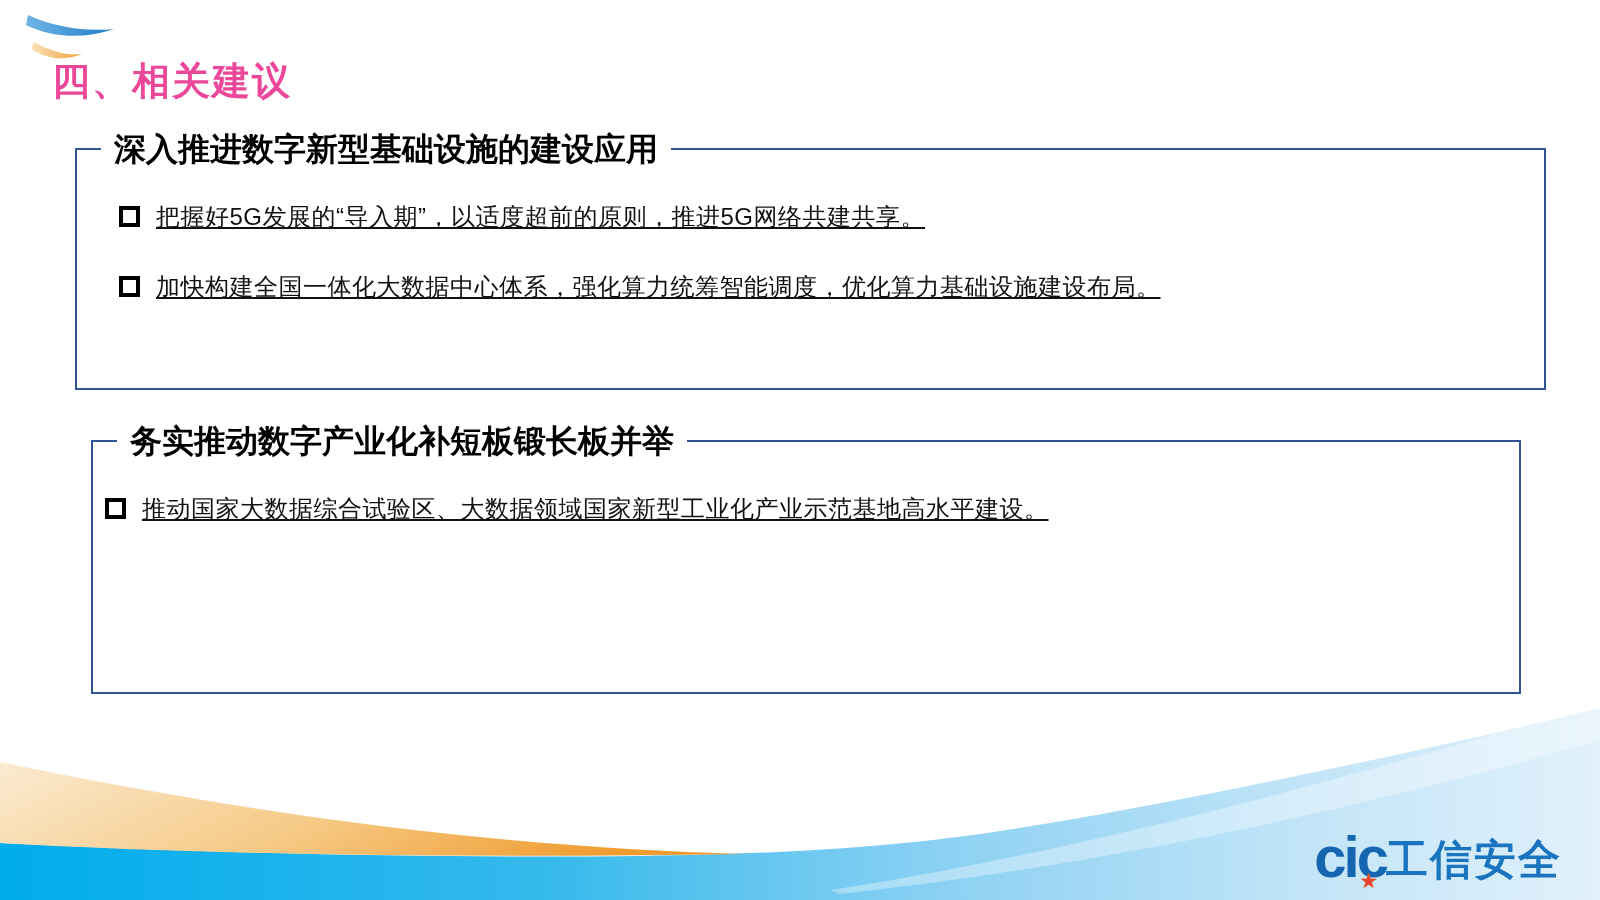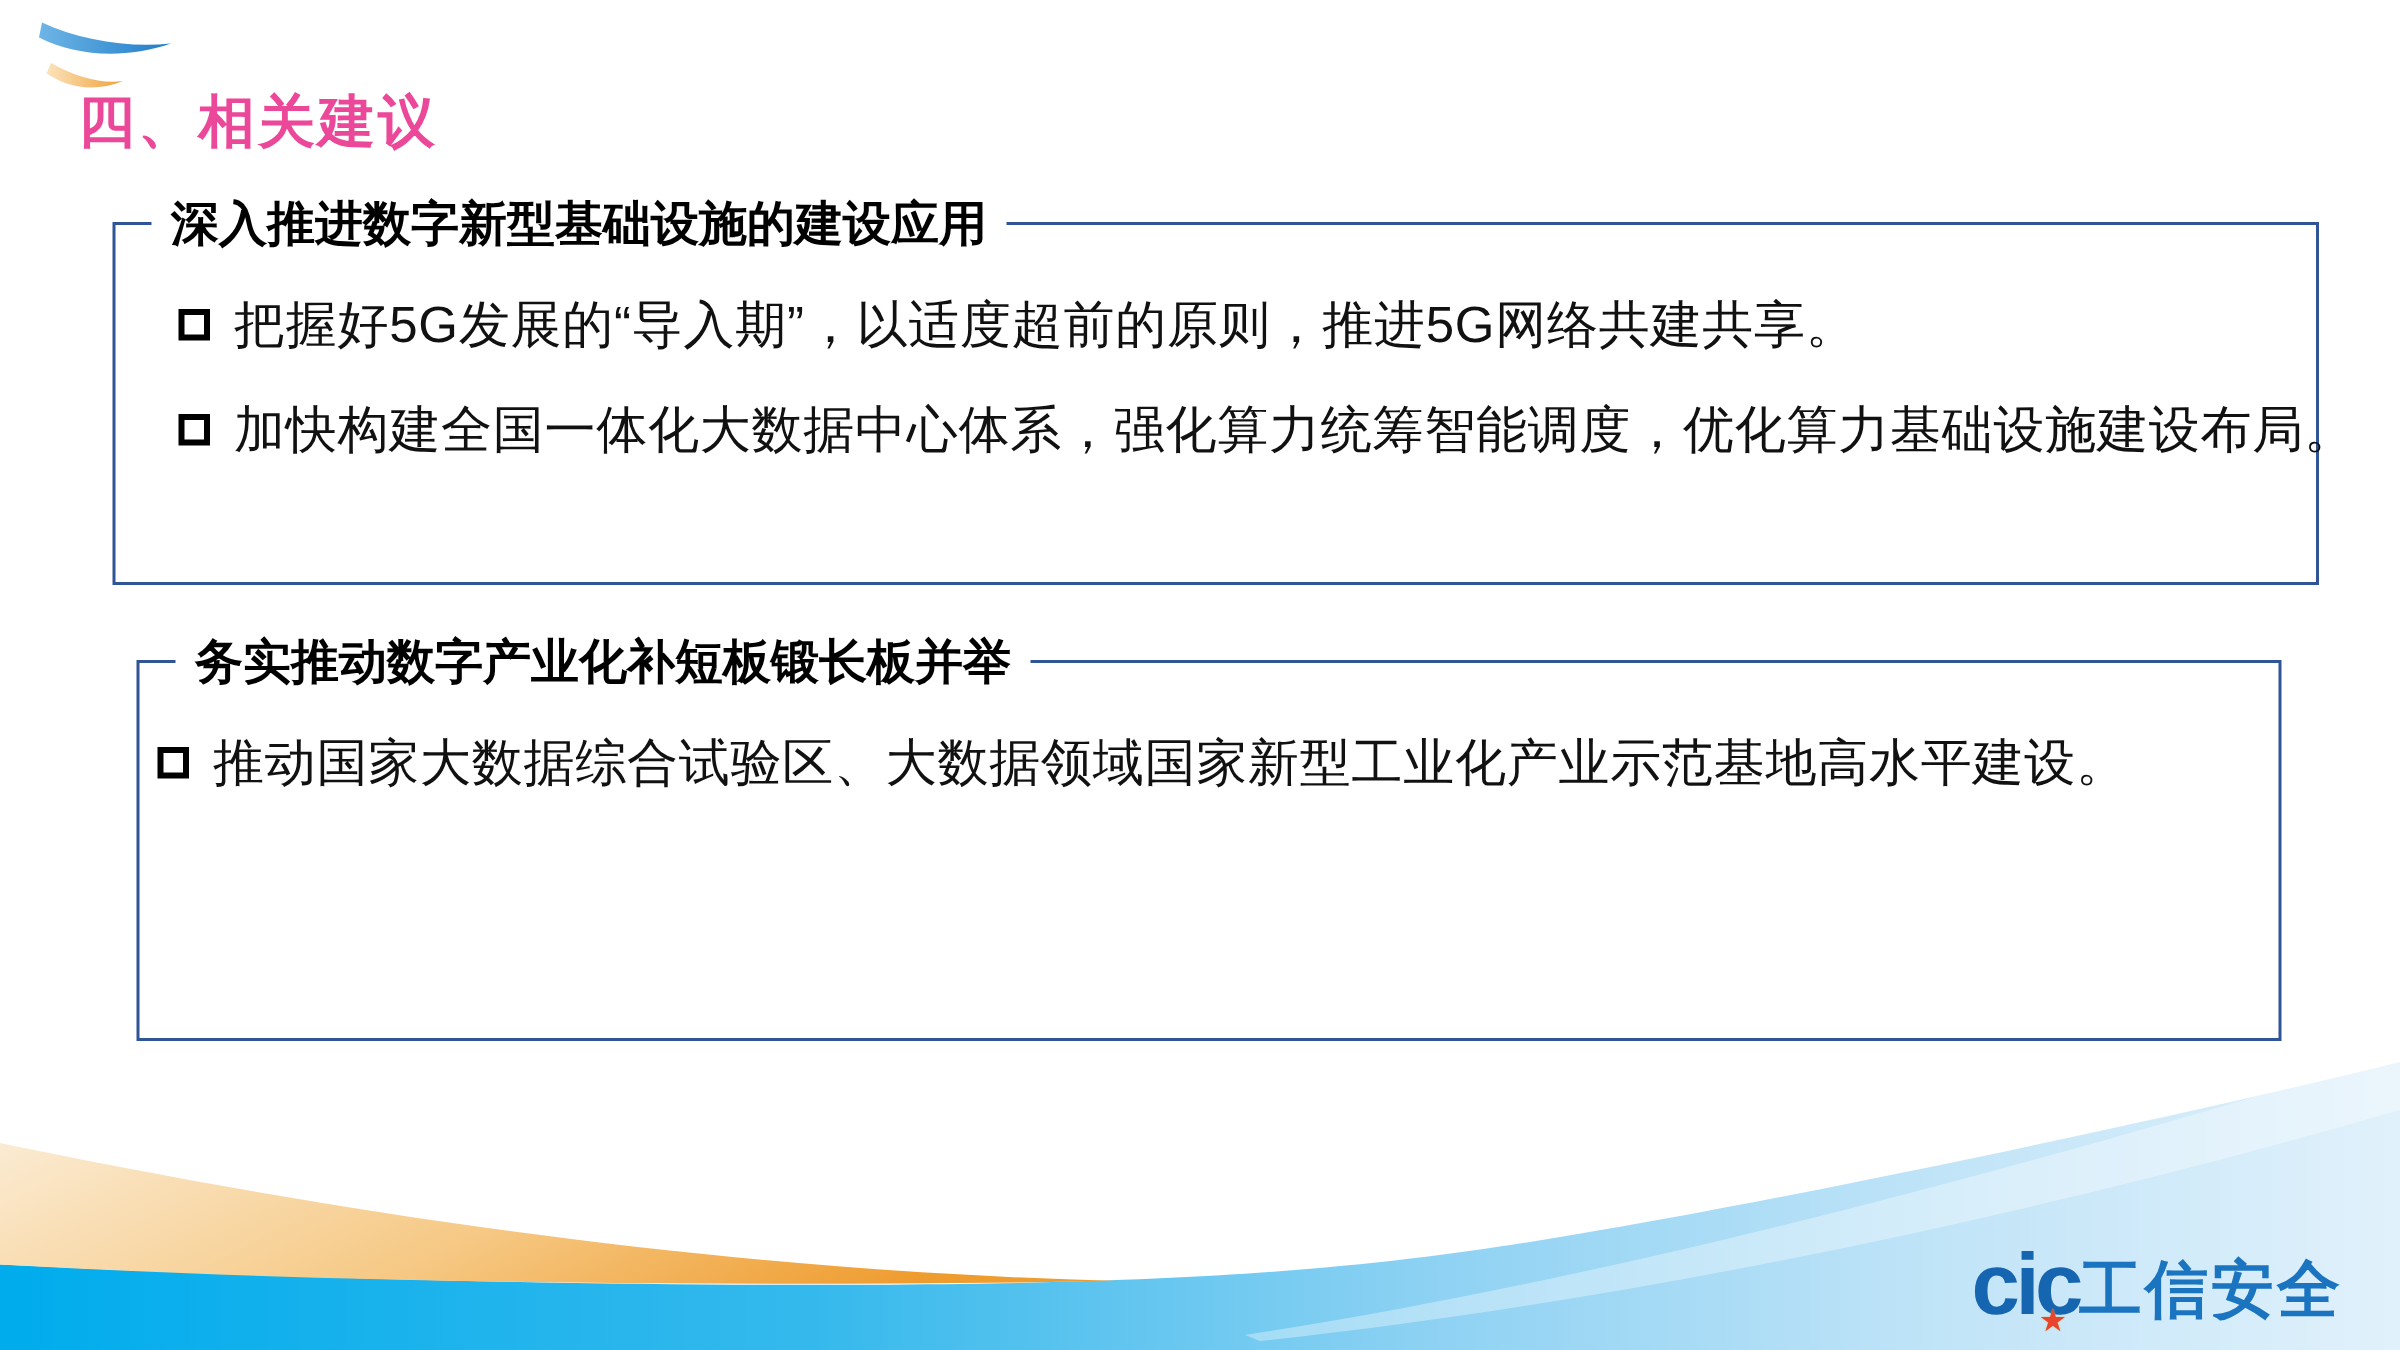--- a/index.html
+++ b/index.html
@@ -28,21 +28,21 @@
     padding:0 13px;font-size:32px;font-weight:700;color:#000000;
     line-height:44px;white-space:nowrap;
   }
   .box-content{padding:50px 0 0 12px;}
   .bullet{display:flex;align-items:center;margin-bottom:37px;height:33px;}
   .bullet-square{
     width:13px;height:13px;border:4px solid #000000;flex:none;
     margin-right:16px;background:#ffffff;
   }
   .bullet-text{
-    font-size:34px;color:#111111;white-space:nowrap;letter-spacing:0.5px;
+    font-size:24px;color:#111111;white-space:nowrap;letter-spacing:0.5px;text-decoration:underline;
   }
 
   
   .footer-wave{position:absolute;left:0;bottom:0;width:1600px;height:250px;display:block;}
 
   
   .logo{
     position:absolute;right:38px;bottom:16px;display:flex;align-items:flex-end;
     z-index:5;
   }

